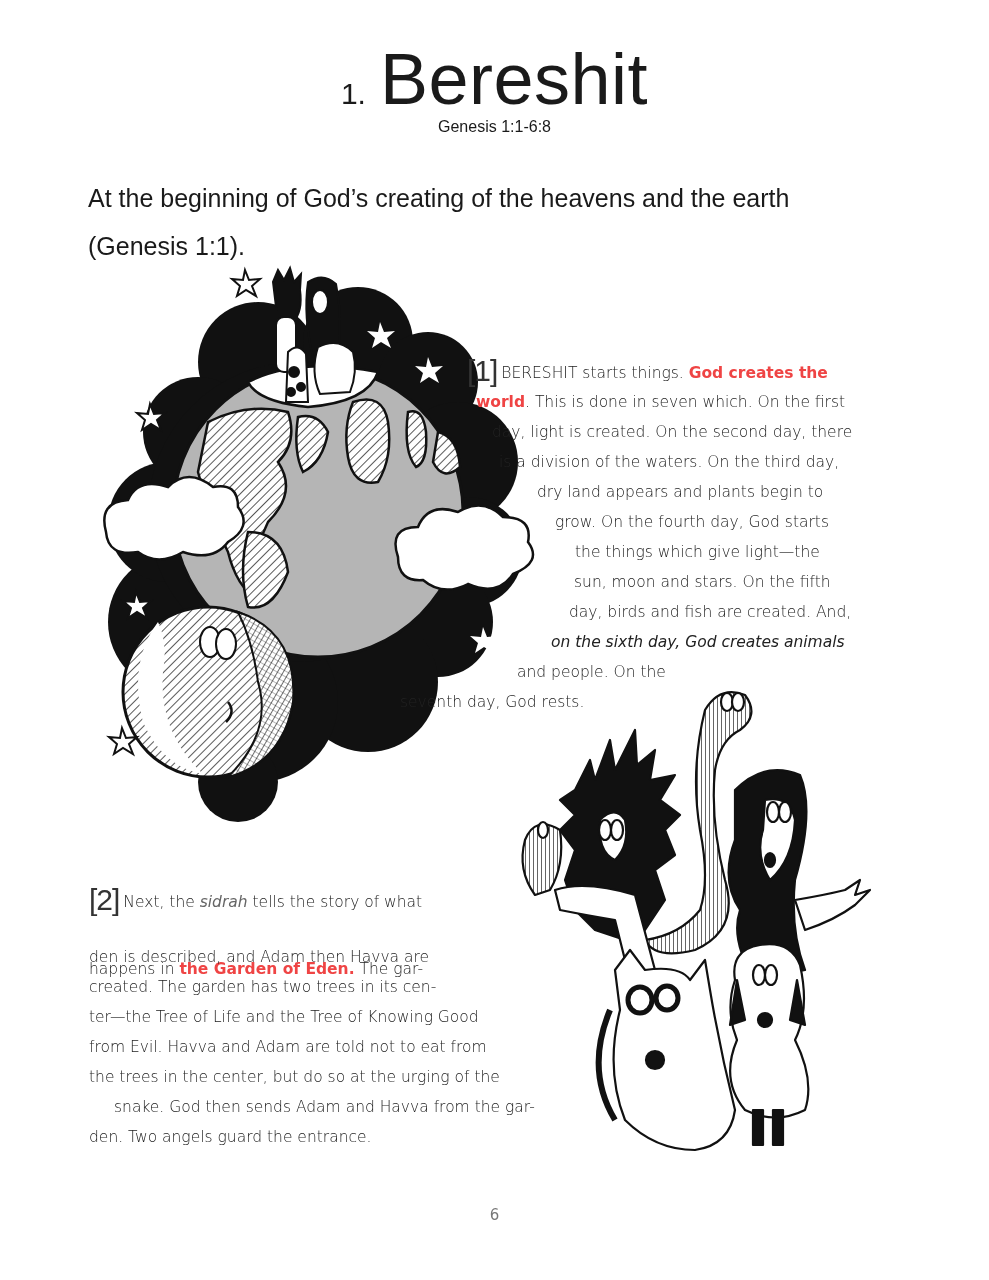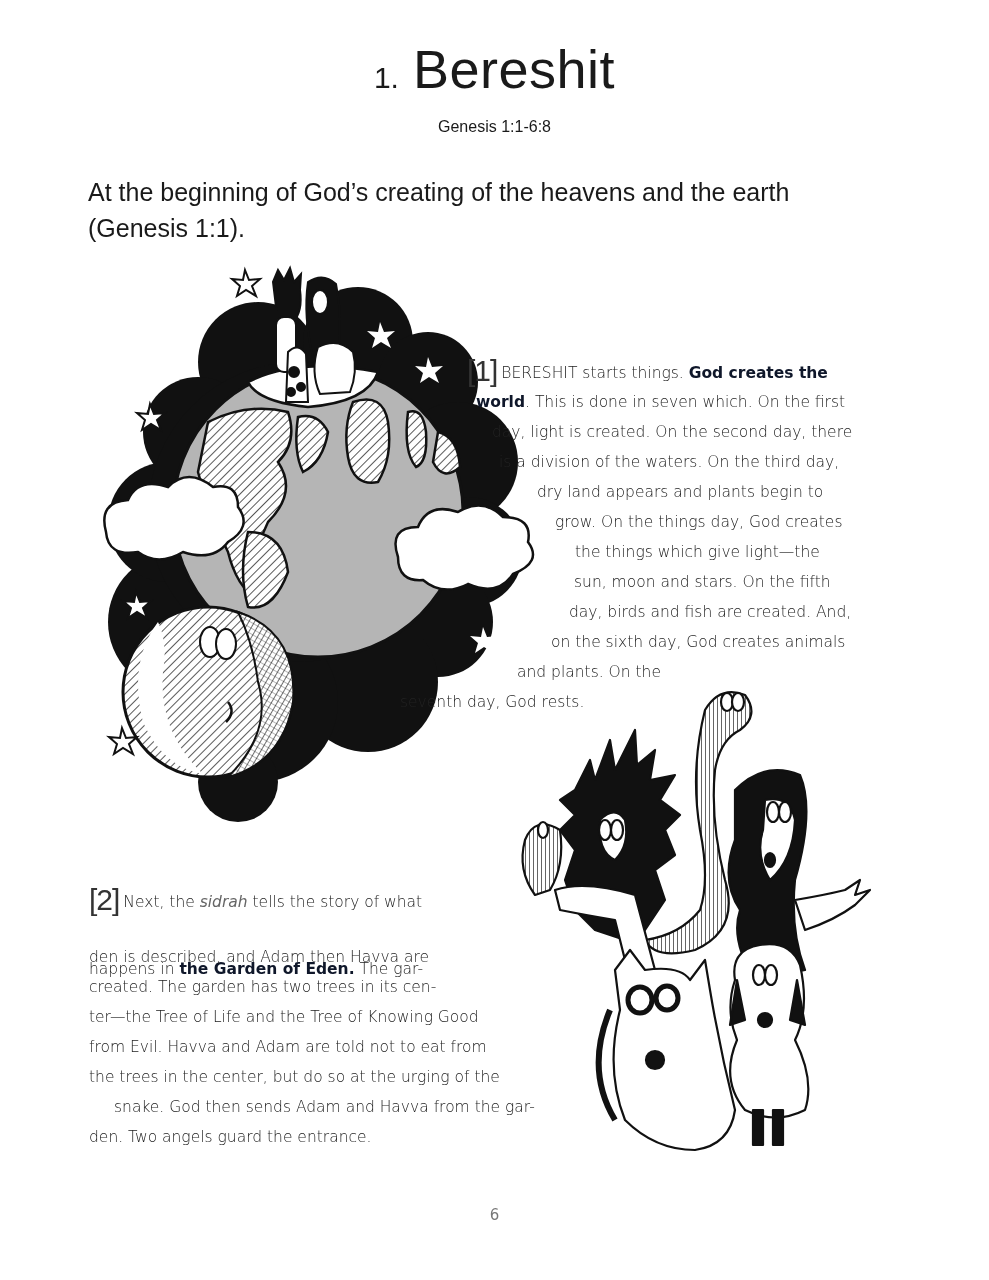--- a/index.html
+++ b/index.html
@@ -4,48 +4,48 @@
 <style>
   * { margin: 0; padding: 0; box-sizing: border-box; }
   html, body { width: 989px; height: 1280px; background: #ffffff; overflow: hidden; }
   body { position: relative; font-family: "Liberation Sans", sans-serif; color: #1a1a1a; }
 
   .title {
     position: absolute; left: 0; width: 989px; top: 38px;
     text-align: center; white-space: nowrap;
   }
   .title .num { font-size: 30px; vertical-align: baseline; margin-right: 14px; }
-  .title .name { font-size: 54px; letter-spacing: 0.5px; }
+  .title .name { font-size: 72px; letter-spacing: 0.5px; }
 
   .subtitle {
     position: absolute; left: 0; width: 989px; top: 118px;
     text-align: center; font-size: 16px;
   }
 
   .intro {
     position: absolute; left: 88px; top: 174px; width: 800px;
-    font-size: 25px; line-height: 36px;
+    font-size: 25px; line-height: 48px;
   }
 
   .illus { position: absolute; }
   .illus svg { display: block; }
 
   .para {
     position: absolute;
     font-family: "DejaVu Sans", sans-serif;
     font-size: 15.5px; color: #222;
     font-weight: 300;
   }
   .para .line { position: absolute; white-space: nowrap; }
   .para .bracket {
     font-family: "Liberation Sans", sans-serif;
     font-size: 30px; font-weight: 300; color: #333;
     letter-spacing: -1px; margin-right: 4px; vertical-align: -3px;
   }
-  .para b { font-weight: bold; color: #0f172a; }
+  .para b { font-weight: bold; color: #ef4444; }
   .para i.term { font-style: italic; color: #666; }
 
   .page-num {
     position: absolute; left: 0; width: 989px; top: 1206px;
     text-align: center; font-size: 15px; color: #777;
     font-family: "DejaVu Sans", sans-serif;
   }
 </style>
 </head>
 <body>
@@ -137,26 +137,26 @@
 </div>
 
 <div class="para" style="left:0; top:0;">
   <div class="line" style="left:467px; top:354px;">
     <span class="bracket">[1]</span><span>BERESHIT starts things. </span><b>God creates the</b>
   </div>
   <div class="line" style="left:476px; top:393px;"><b>world</b><span>. This is done in seven which. On the first</span></div>
   <div class="line" style="left:492px; top:423px;">day, light is created. On the second day, there</div>
   <div class="line" style="left:499px; top:453px;">is a division of the waters. On the third day,</div>
   <div class="line" style="left:537px; top:483px;">dry land appears and plants begin to</div>
-  <div class="line" style="left:555px; top:513px;">grow. On the things day, God creates</div>
+  <div class="line" style="left:555px; top:513px;">grow. On the fourth day, God starts</div>
   <div class="line" style="left:575px; top:543px;">the things which give light—the</div>
   <div class="line" style="left:574px; top:573px;">sun, moon and stars. On the fifth</div>
   <div class="line" style="left:569px; top:603px;">day, birds and fish are created. And,</div>
-  <div class="line" style="left:551px; top:633px;">on the sixth day, God creates animals</div>
-  <div class="line" style="left:517px; top:663px;">and plants. On the</div>
+  <div class="line" style="left:551px; top:633px;font-style:italic;">on the sixth day, God creates animals</div>
+  <div class="line" style="left:517px; top:663px;">and people. On the</div>
   <div class="line" style="left:400px; top:693px;">seventh day, God rests.</div>
 </div>
 
 <div class="illus" style="left:505px; top:680px;">
   <svg width="380" height="480" viewBox="0 0 380 480">
     <defs>
       <pattern id="hatch2" width="4" height="4" patternUnits="userSpaceOnUse">
         <rect width="4" height="4" fill="#fff"></rect>
         <line x1="0" y1="0" x2="0" y2="4" stroke="#111" stroke-width="1.3"></line>
       </pattern>

